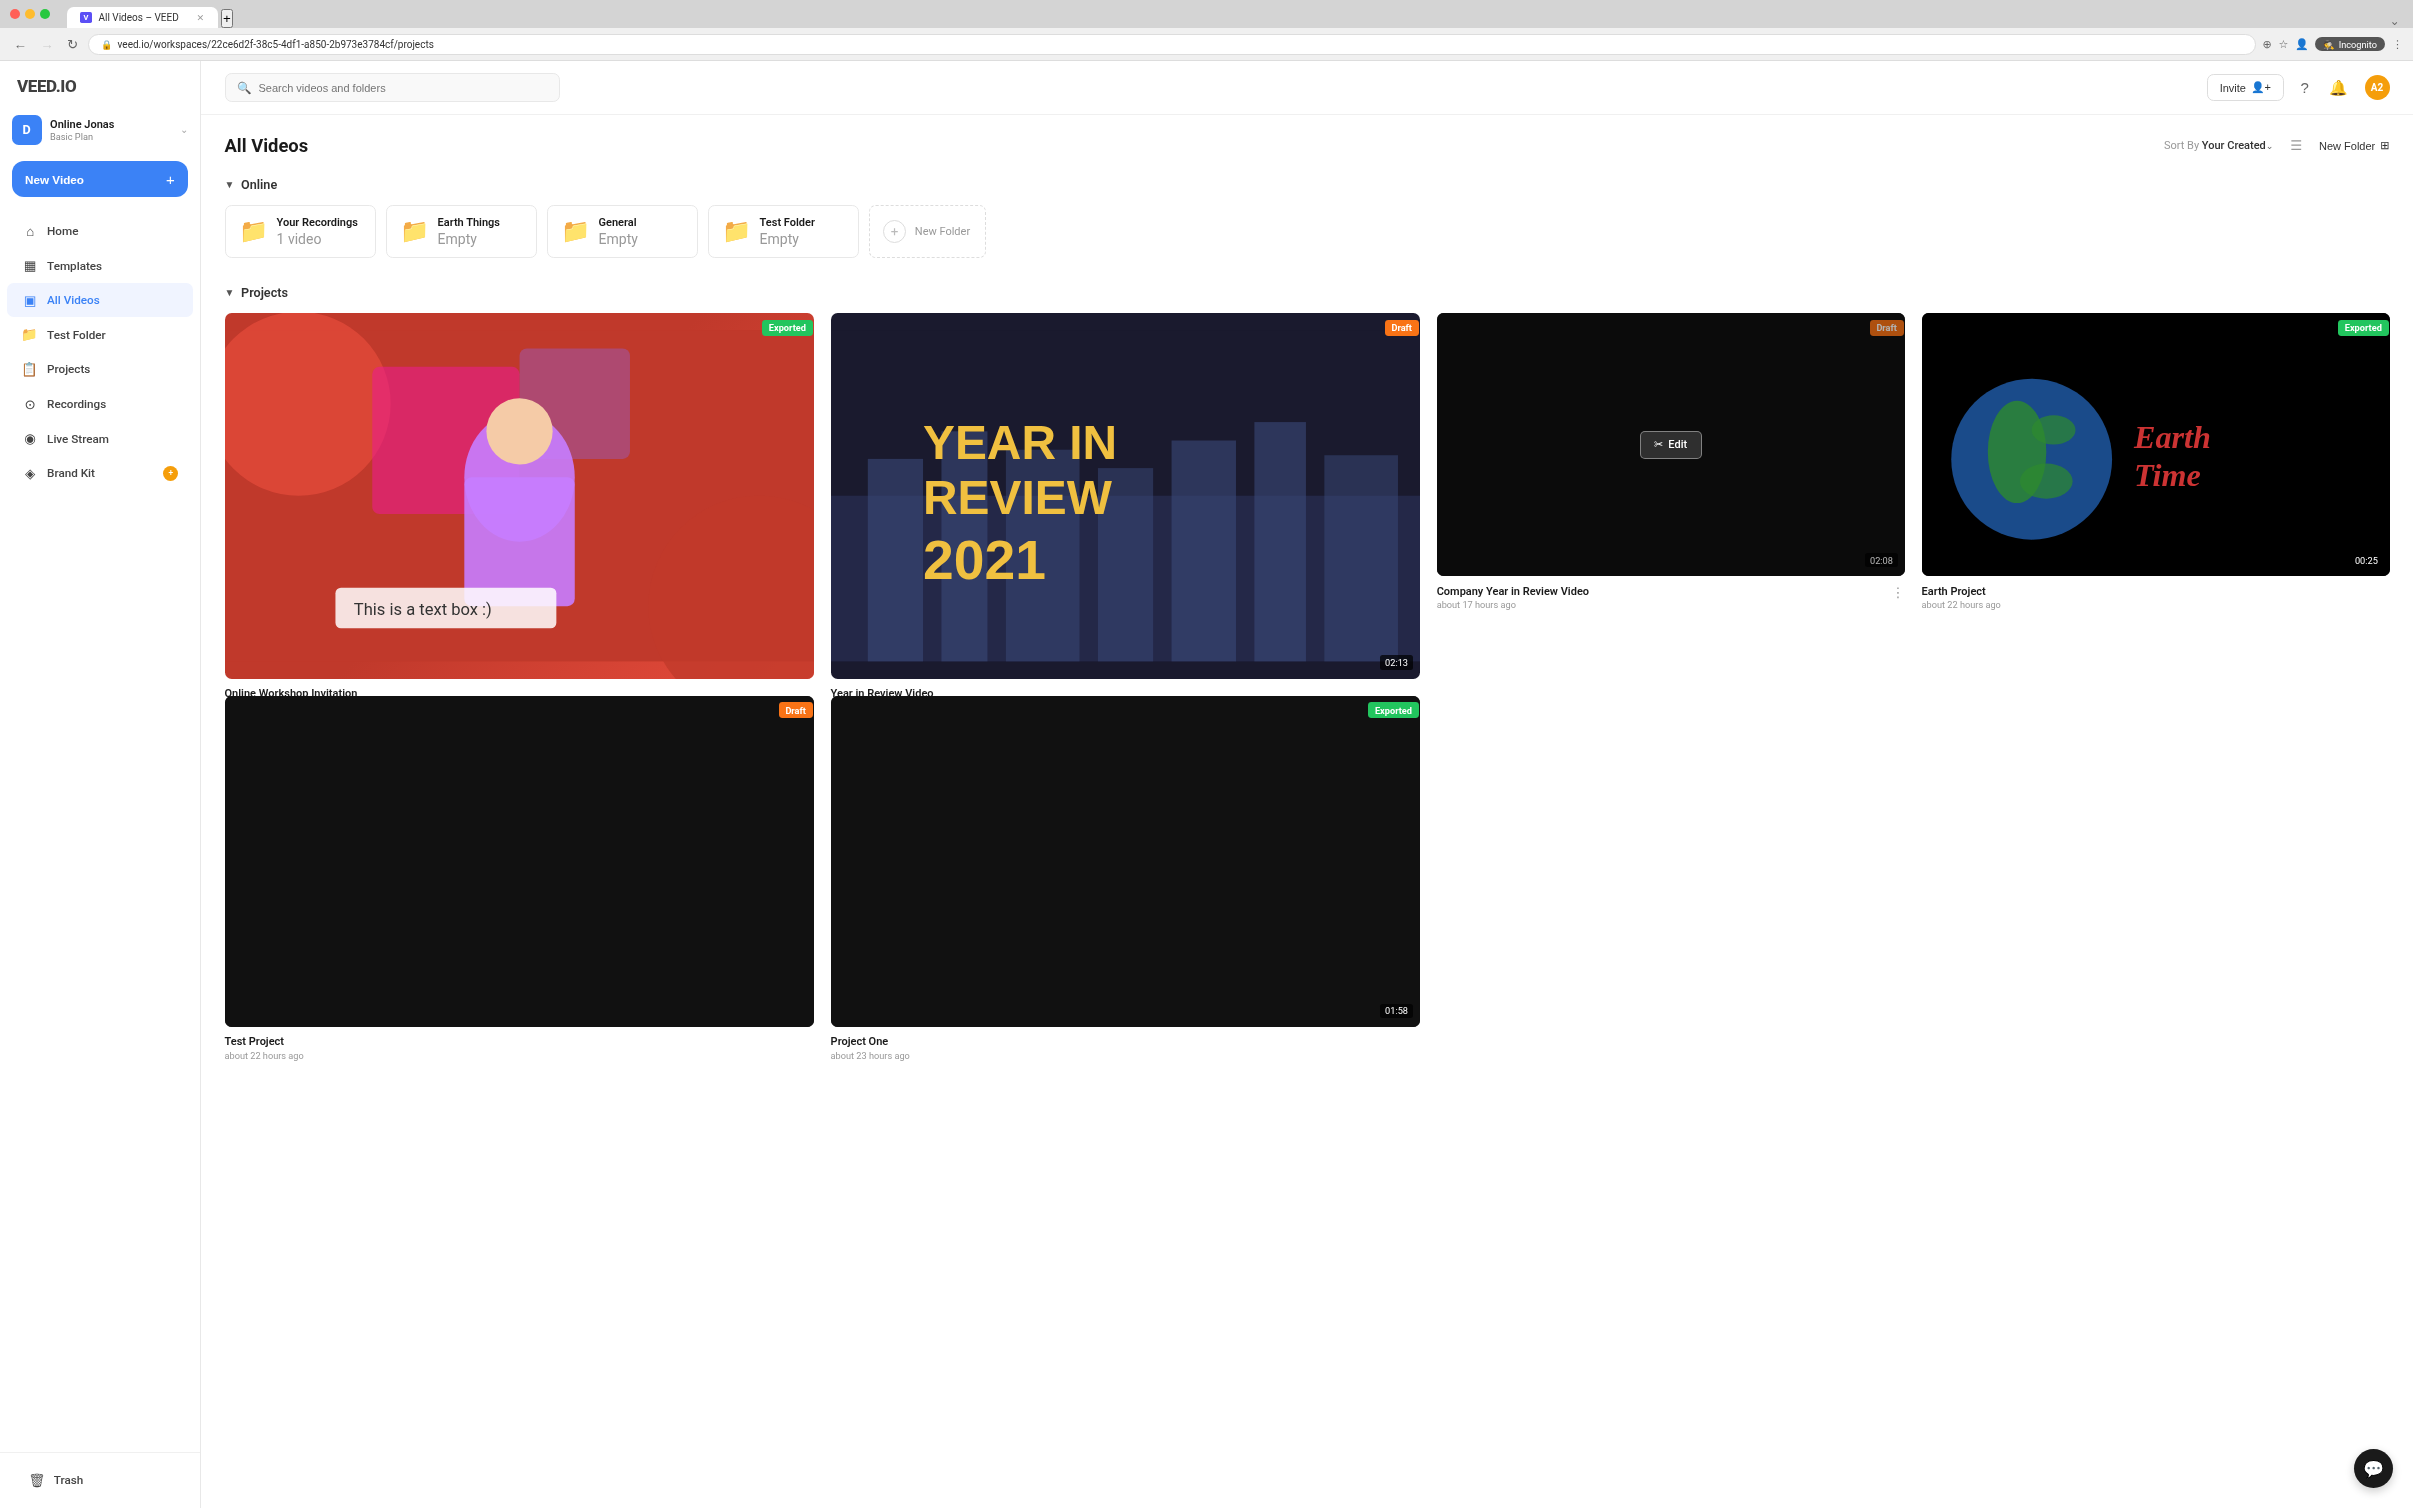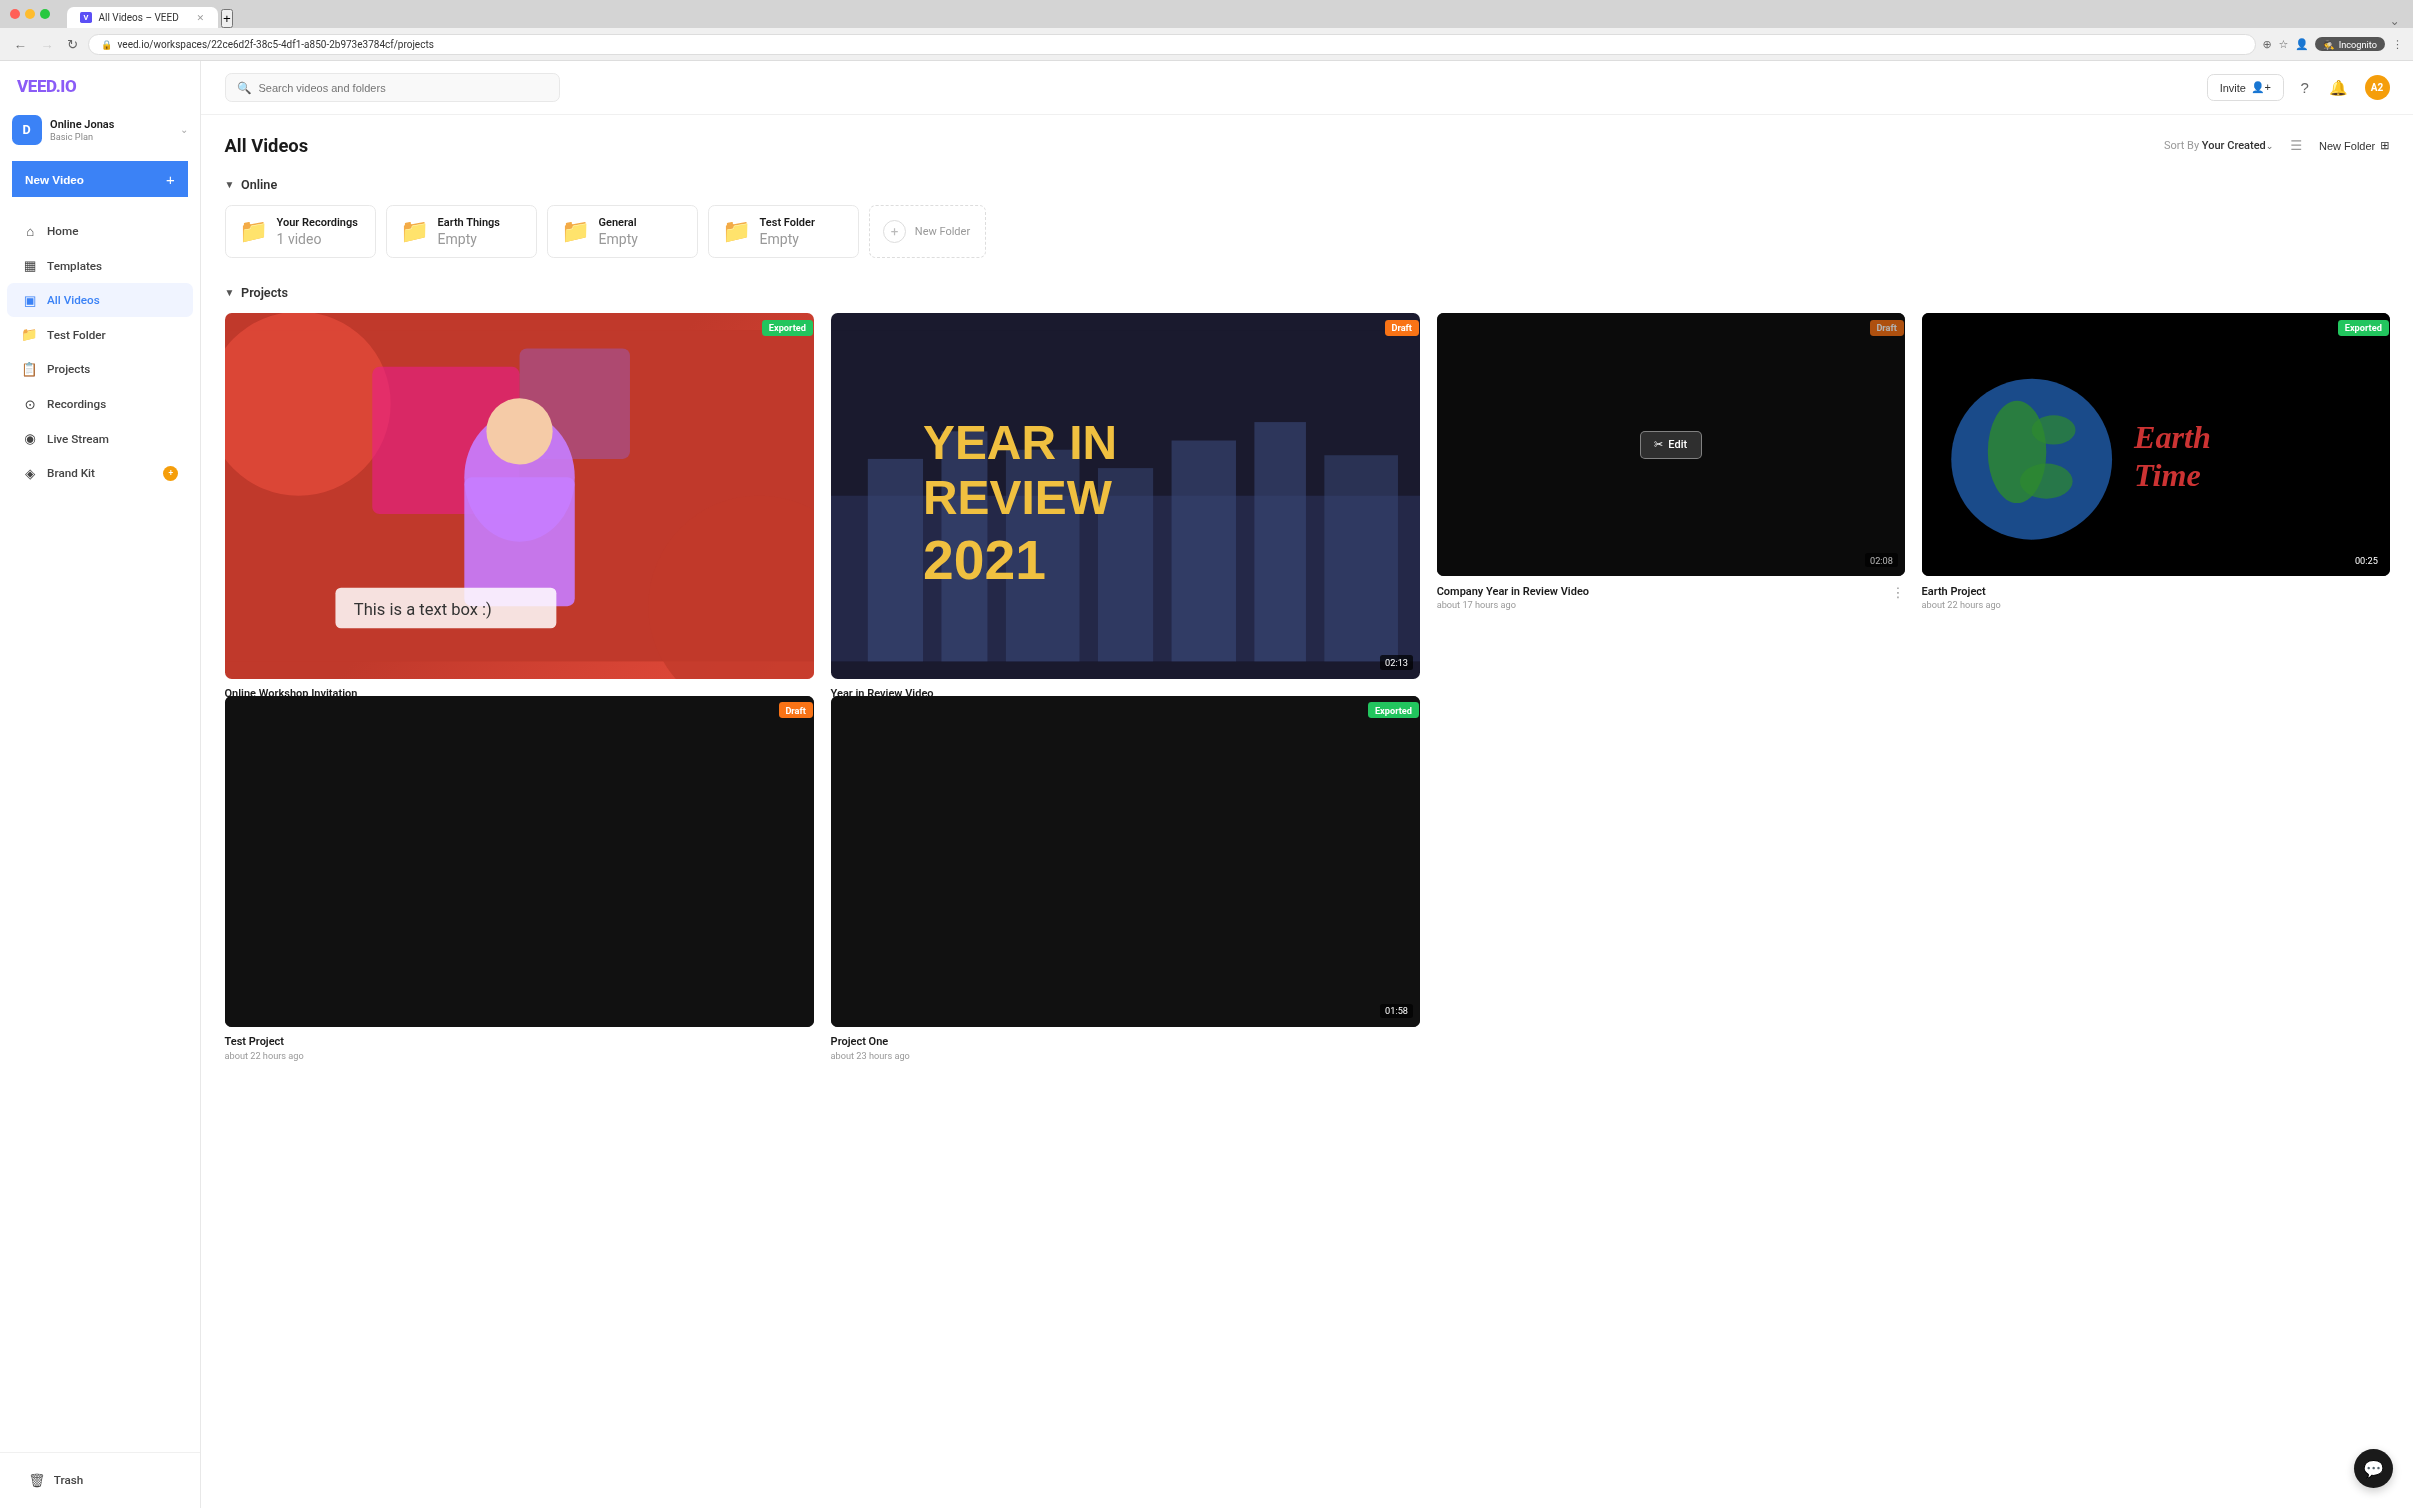--- a/index.html
+++ b/index.html
@@ -23,28 +23,28 @@
     .address-bar .lock-icon { color: #666; font-size: 9.2px; }
     .browser-actions { display: flex; align-items: center; gap: 6.7px; color: #666; font-size: 11px; }
     .incognito-badge { background: #555; color: #fff; border-radius: 10px; padding: 1.7px 8.4px; font-size: 9.2px; display: flex; align-items: center; gap: 3.4px; }
 
     
     .app-container { display: flex; flex: 1; overflow: hidden; background: #fff; }
 
     
     .sidebar { width: 201px; background: #fff; border-right: 0.8px solid #e8e8e8; display: flex; flex-direction: column; padding: 0; overflow-y: auto; flex-shrink: 0; }
     .sidebar-logo { padding: 15px 17px 10px; }
-    .logo-text { font-size: 17px; font-weight: 800; color: #8b5cf6; letter-spacing: -0.4px; }
+    .logo-text { font-size: 17px; font-weight: 800; color: #404040; letter-spacing: -0.4px; }
     .user-section { padding: 8.4px 11.7px; display: flex; align-items: center; gap: 8.4px; cursor: pointer; }
     .user-avatar { width: 30px; height: 30px; background: #3b82f6; border-radius: 6.7px; display: flex; align-items: center; justify-content: center; color: #fff; font-weight: 700; font-size: 12.6px; flex-shrink: 0; }
     .user-info { flex: 1; }
     .user-name { font-size: 11px; font-weight: 600; color: #1a1a1a; }
     .user-plan { font-size: 9.2px; color: #888; }
     .chevron-icon { color: #aaa; font-size: 10px; }
-    .new-video-btn { margin: 8.4px 11.7px 13.4px; background: #3b82f6; color: #fff; border: none; border-radius: 0; padding: 9.2px 13.4px; font-size: 11.7px; font-weight: 600; cursor: pointer; display: flex; align-items: center; justify-content: space-between; width: calc(100% - 23.5px); }
+    .new-video-btn { margin: 8.4px 11.7px 13.4px; background: #3b82f6; color: #fff; border: none; border-radius: 12px; padding: 9.2px 13.4px; font-size: 11.7px; font-weight: 600; cursor: pointer; display: flex; align-items: center; justify-content: space-between; width: calc(100% - 23.5px); }
     .new-video-btn .plus { font-size: 15px; font-weight: 300; }
     .sidebar-nav { flex: 1; padding: 3.4px 0; }
     .nav-item { display: flex; align-items: center; gap: 8.4px; padding: 8.4px 15px; cursor: pointer; border-radius: 6.7px; margin: 0.8px 6.7px; color: #444; font-size: 11.7px; font-weight: 500; }
     .nav-item.active { background: #f0f4ff; color: #3b82f6; }
     .nav-item .nav-icon { width: 17px; height: 17px; display: flex; align-items: center; justify-content: center; font-size: 13.4px; flex-shrink: 0; }
     .nav-item .badge { background: #f59e0b; color: #fff; border-radius: 50%; width: 15px; height: 15px; font-size: 8.4px; display: flex; align-items: center; justify-content: center; margin-left: auto; }
     .sidebar-bottom { padding: 10px 6.7px; border-top: 0.8px solid #f0f0f0; }
 
     
     .main-content { flex: 1; display: flex; flex-direction: column; overflow: hidden; background: #fff; }

